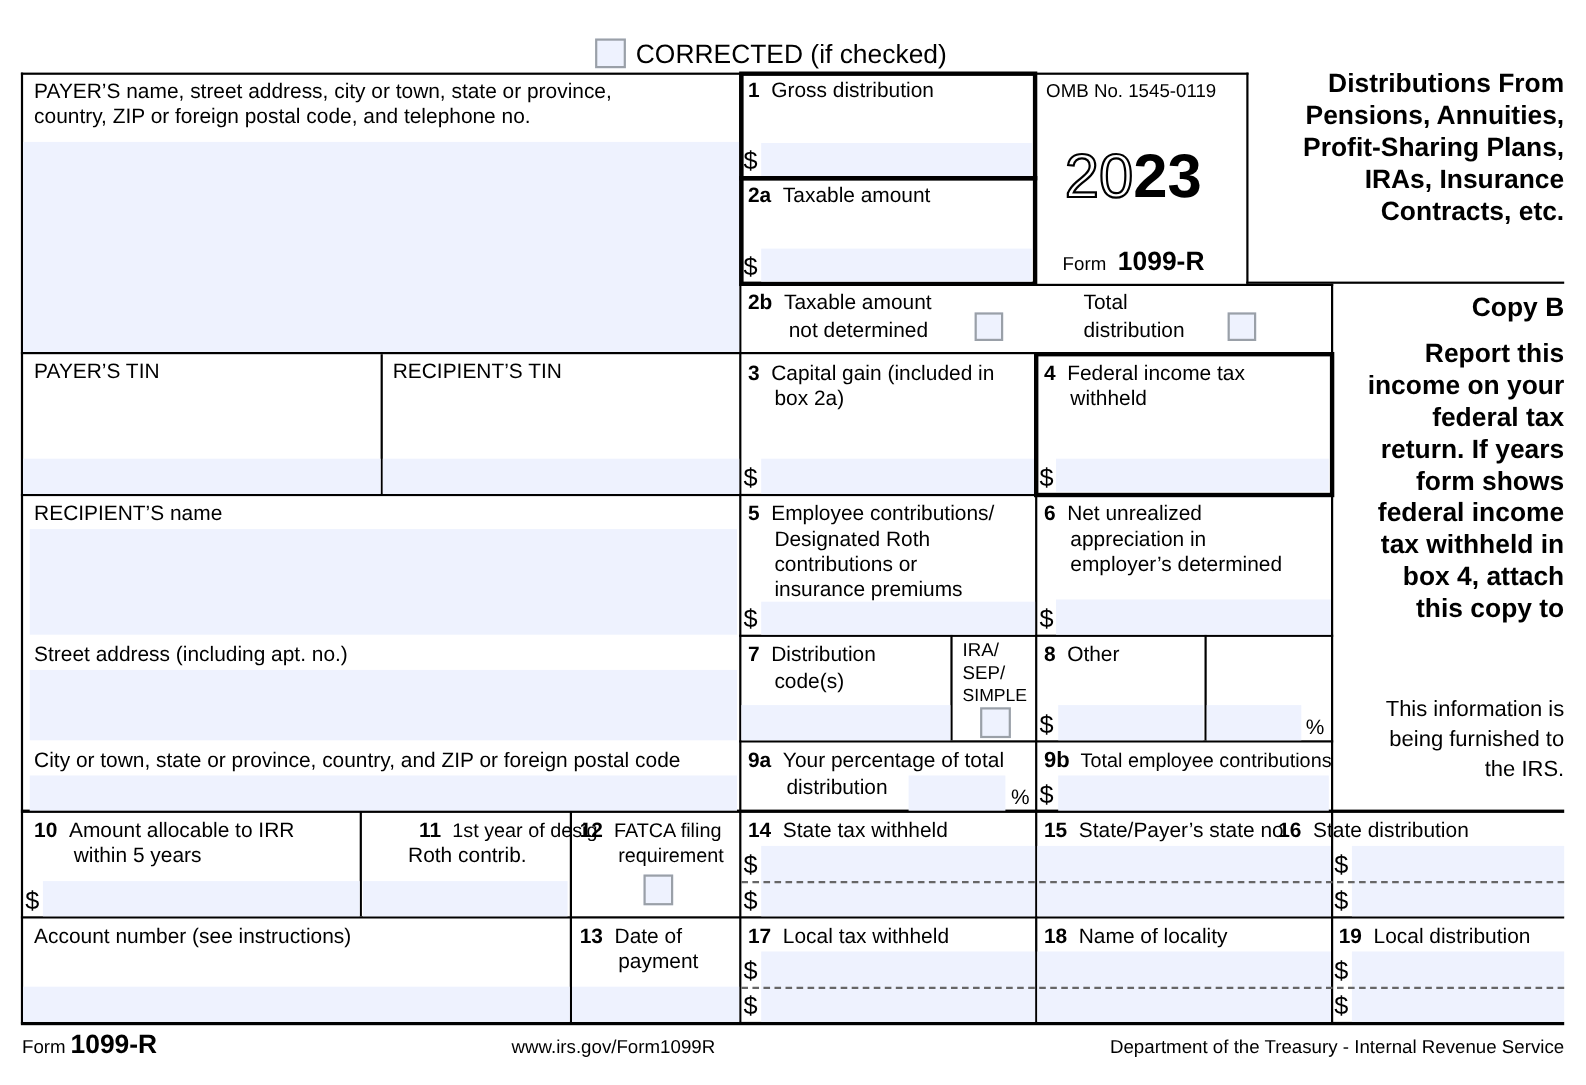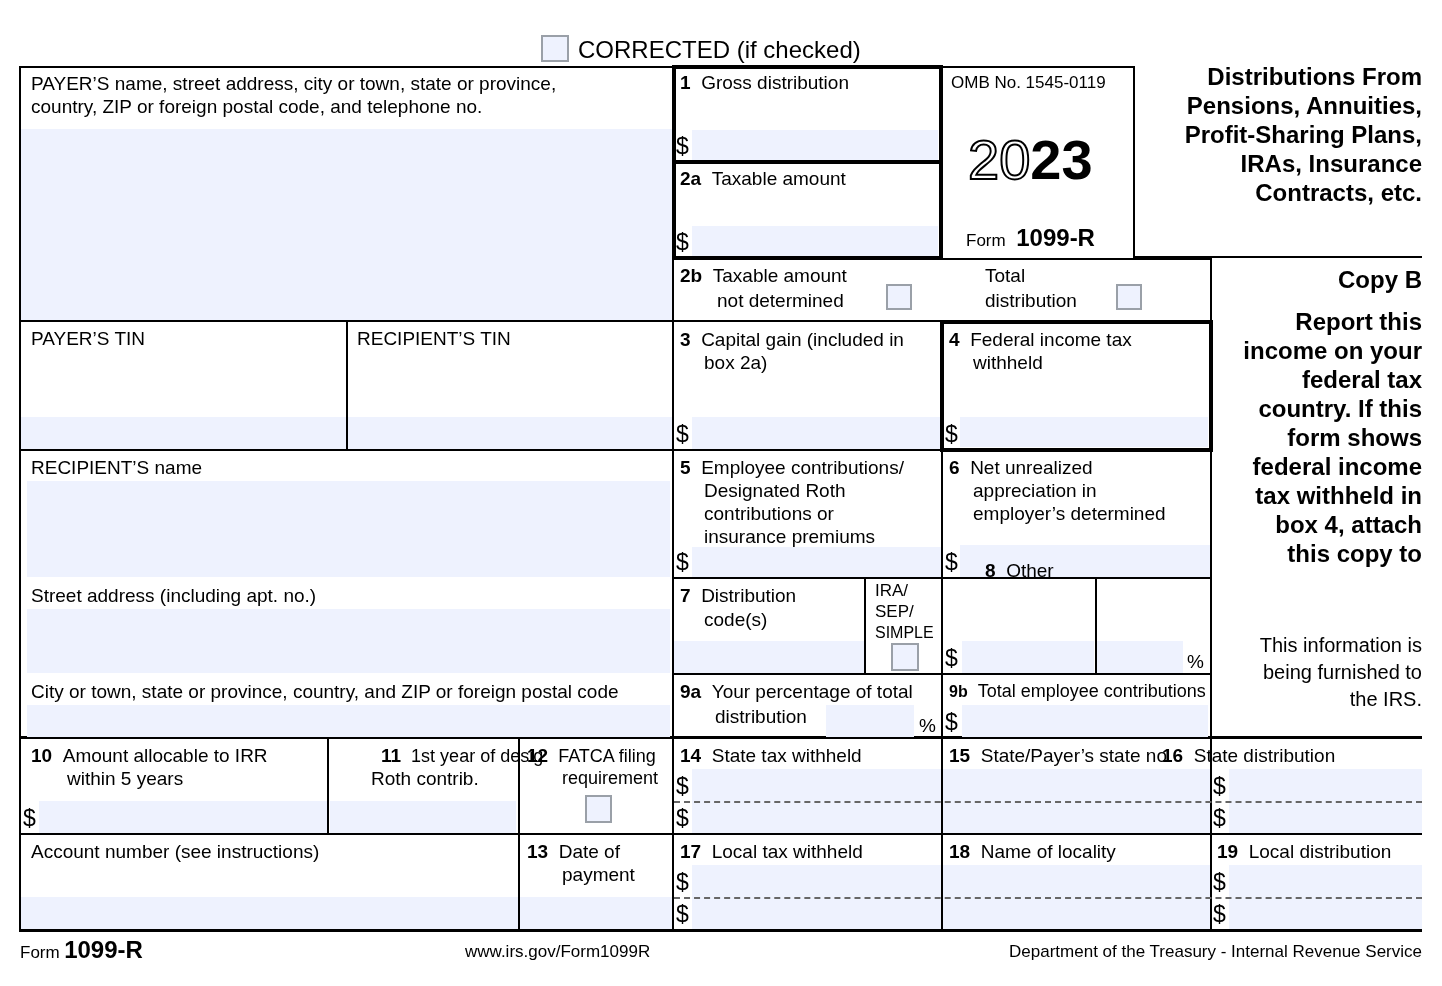--- a/index.html
+++ b/index.html
@@ -90,21 +90,21 @@
 <div class="cb" style="left:886px;top:284px;"></div>
 <div class="lbl" style="left:985px;top:264px;">Total</div>
 <div class="lbl" style="left:985px;top:289px;">distribution</div>
 <div class="cb" style="left:1116px;top:284px;"></div>
 
 <div class="abs bold-side" style="right:20px;top:265px;width:200px;">Copy B</div>
 <div class="abs bold-side" style="right:20px;top:307px;width:210px;">
   <div>Report this</div>
   <div>income on your</div>
   <div>federal tax</div>
-  <div>country. If this</div>
+  <div>return. If years</div>
   <div>form shows</div>
   <div>federal income</div>
   <div>tax withheld in</div>
   <div>box 4, attach</div>
   <div>this copy to</div>
 </div>
 <div class="abs" style="right:20px;top:632px;width:210px;text-align:right;font-size:20px;line-height:27px;">
   <div>This information is</div>
   <div>being furnished to</div>
   <div>the IRS.</div>
@@ -158,39 +158,39 @@
 <div class="fill" style="left:674px;top:641px;width:190px;height:32px;"></div>
 <input class="fld" style="left: 674px; top: 641px; width: 190px; height: 32px;">
 
 <div class="abs" style="left:875px;top:580px;font-size:17px;line-height:21px;">
   <div>IRA/</div>
   <div>SEP/</div>
   <div style="font-size:16px;">SIMPLE</div>
 </div>
 <div class="cb" style="left:891px;top:643px;width:28px;height:28px;"></div>
 
-<div class="lbl" style="left:949px;top:559px;margin-left:36px;"><span class="num">8</span>&nbsp;&nbsp;<span>Other</span></div>
+<div class="lbl" style="left:949px;top:584px;"><span class="num">8</span>&nbsp;&nbsp;<span>Other</span></div>
 <div class="fill" style="left:962px;top:641px;width:132px;height:32px;"></div>
 <div class="dollar" style="left:945px;top:646px;">$</div>
 <input class="fld" style="left: 962px; top: 641px; width: 132px; height: 32px;">
 <div class="fill" style="left:1097px;top:641px;width:86px;height:32px;"></div>
 <input class="fld" style="left: 1097px; top: 641px; width: 86px; height: 32px;">
 <div class="lbl" style="left:1187px;top:650px;">%</div>
 
 <div class="lbl" style="left:31px;top:680px;">City or town, state or province, country, and ZIP or foreign postal code</div>
 <div class="fill" style="left:27px;top:705px;width:643px;height:32px;"></div>
 <input class="fld" style="left: 27px; top: 705px; width: 643px; height: 32px;">
 
 <div class="lbl" style="left:680px;top:680px;"><span class="num">9a</span>&nbsp;&nbsp;<span>Your percentage of total</span></div>
 <div class="lbl" style="left:715px;top:705px;">distribution</div>
 <div class="fill" style="left:826px;top:705px;width:88px;height:32px;"></div>
 <input class="fld" style="left: 826px; top: 705px; width: 88px; height: 32px;">
 <div class="lbl" style="left:919px;top:714px;">%</div>
 
-<div class="lbl" style="left:949px;top:680px;font-size:18px;"><span class="num" style="font-size:16px;">9b</span>&nbsp;&nbsp;<span>Total employee contributions</span></div>
+<div class="lbl" style="left:949px;top:680px;font-size:18px;"><span class="num" style="font-size:20px;">9b</span>&nbsp;&nbsp;<span>Total employee contributions</span></div>
 <div class="fill" style="left:962px;top:705px;width:246px;height:32px;"></div>
 <div class="dollar" style="left:945px;top:710px;">$</div>
 <input class="fld" style="left: 962px; top: 705px; width: 246px; height: 32px;">
 
 <div class="lbl" style="left:31px;top:744px;"><span class="num">10</span>&nbsp;&nbsp;<span>Amount allocable to IRR</span></div>
 <div class="lbl" style="left:67px;top:767px;">within 5 years</div>
 <div class="fill" style="left:39px;top:801px;width:288px;height:32px;"></div>
 <div class="dollar" style="left:23px;top:806px;">$</div>
 <input class="fld" style="left: 39px; top: 801px; width: 288px; height: 32px;">
 

